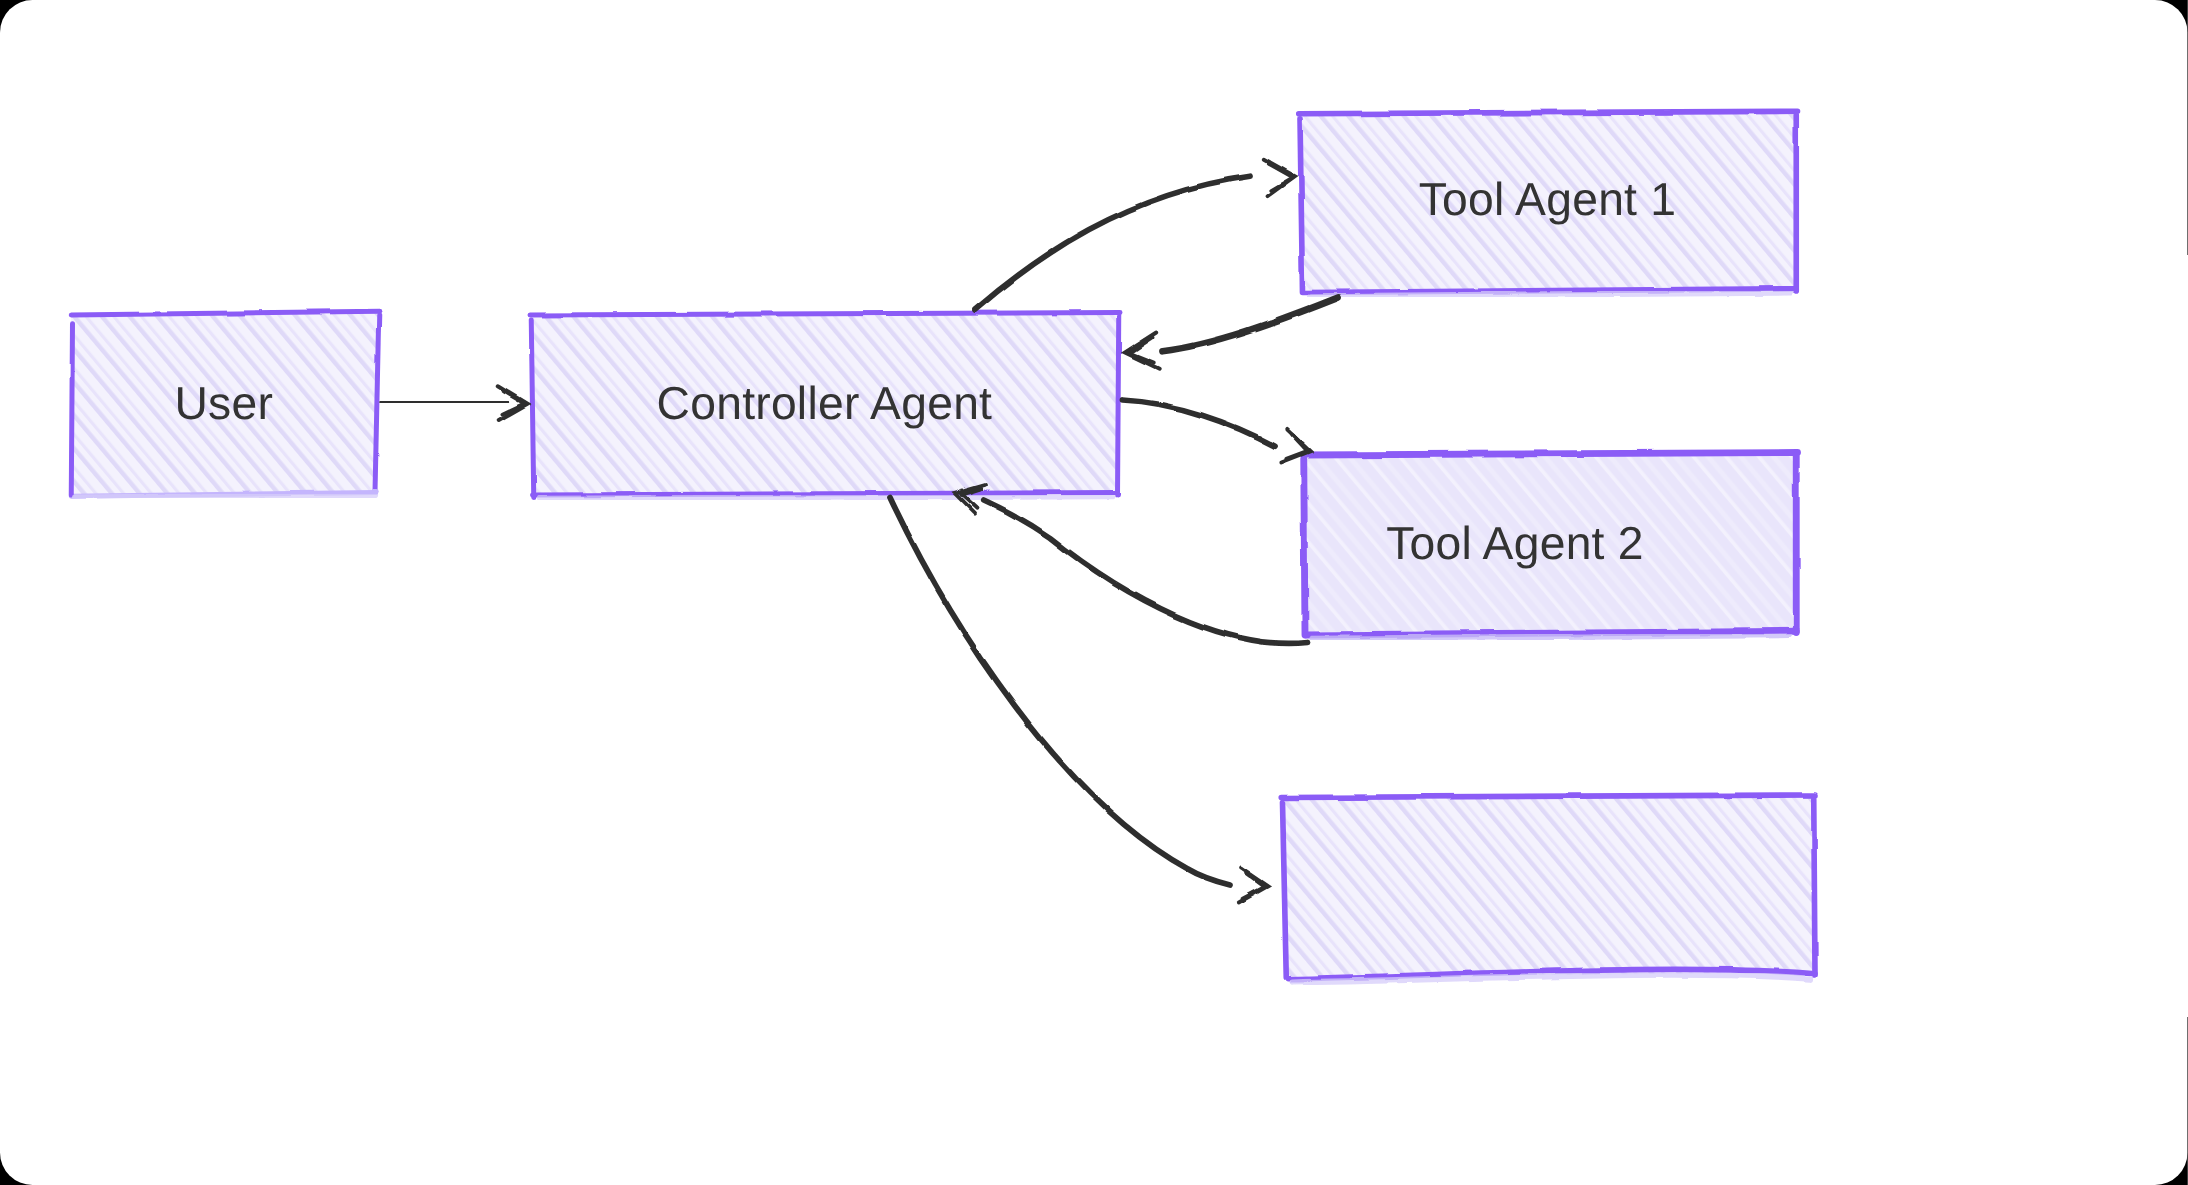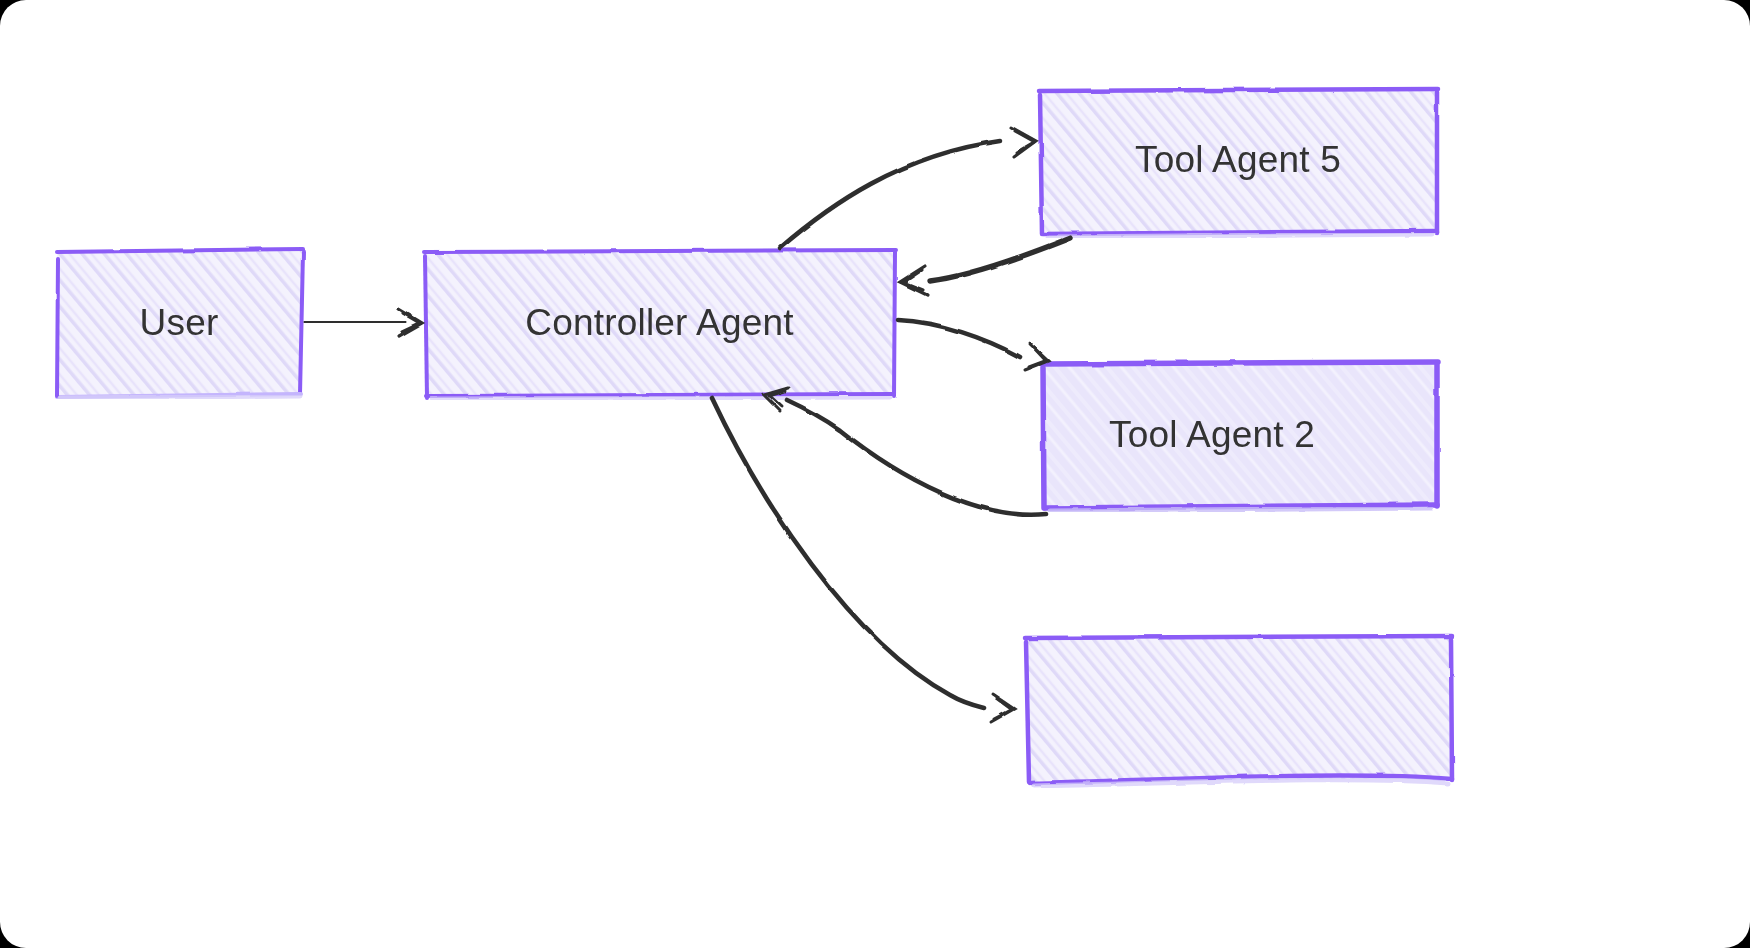--- a/index.html
+++ b/index.html
@@ -183,18 +183,18 @@
         <path d="M 996 698 L 1011 709"></path>
         <path d="M 994 719 L 1011 710"></path>
       </g>
     </g>
   </svg>
 
   <div class="node-label" style="left:55px;  top:250px;  width:248px; height:145px;">User</div>
 
   <div class="node-label" style="left:423px; top:252px;  width:473px; height:142px;">Controller Agent</div>
 
-  <div class="node-label" style="left:1038px; top:88px;  width:400px; height:144px;">Tool Agent 5</div>
+  <div class="node-label" style="left:1038px; top:88px;  width:400px; height:144px;">Tool Agent 1</div>
 
   <div class="node-label" style="left:1040px; top:362px; width:344px; height:145px;">Tool Agent 2</div>
 
 
 </div>
 
 </body></html>

